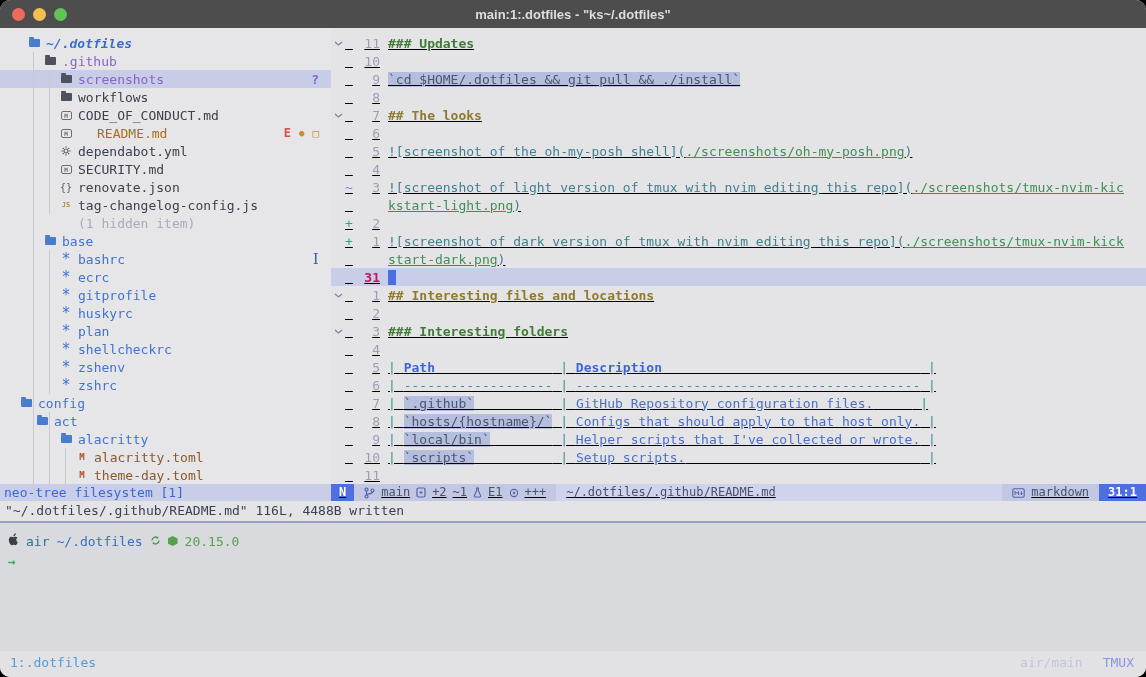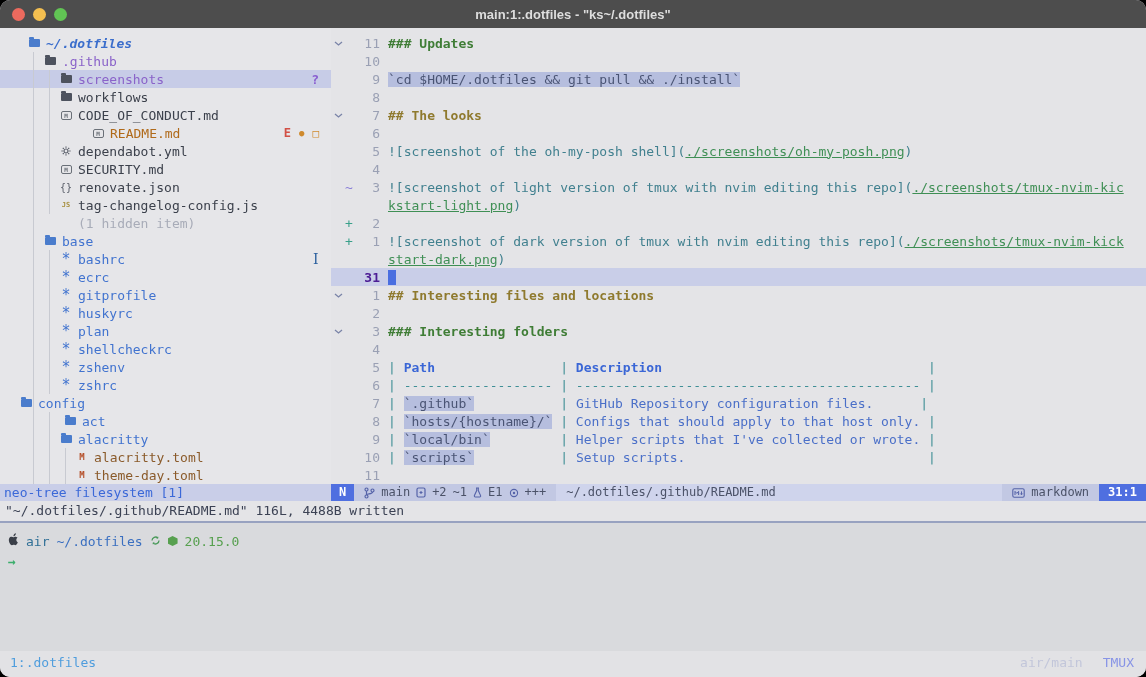--- a/index.html
+++ b/index.html
@@ -42,30 +42,30 @@
   .folder.blue{background:#4a7ccc;}
   .folder.dark{background:#4d525e;}
   .filebox{width:11px;height:9px;border:1px solid #6a7078;border-radius:2px;display:inline-flex;align-items:center;justify-content:center;
            font-size:6px;font-weight:bold;color:#6a7078;box-sizing:border-box;}
   .ic-braces{font-size:10px;color:#5a5f6a;}
   .ic-js{font-size:7px;font-weight:bold;color:#a89040;}
   .ic-star{font-size:15px;color:#4173cf;line-height:10px;}
   .ic-toml{font-size:9px;font-weight:bold;color:#b5502a;}
   .neotree-status{height:17px;background:#c9cee8;color:#3b68d8;font-size:13px;line-height:17px;padding-left:4px;flex:none;}
   
-  .editor{flex:1;min-width:0;display:flex;flex-direction:column;background:#e4e4e7;}
+  .editor{flex:1;min-width:0;display:flex;flex-direction:column;background:#e4e4e7;text-decoration:underline;}
   .buffer{height:456px;padding-top:6px;overflow:hidden;}
   .eline{height:18px;display:flex;align-items:center;white-space:pre;font-size:13px;}
   .eline.cursorline{background:#c9cee8;}
   .fold{width:14px;flex:none;display:flex;justify-content:center;align-items:center;}
   .sign{width:10px;flex:none;font-size:13px;}
   .sign.tilde{color:#8a7fd8;}
   .sign.plus{color:#3aa08a;}
   .lnum{width:25px;flex:none;text-align:right;color:#9aa0b4;margin-right:8px;}
-  .lnum.cur{color:#4c1d95;font-weight:bold;}
+  .lnum.cur{color:#be185d;font-weight:bold;}
   .cursor-block{width:8px;height:15px;background:#4a6ee0;display:inline-block;flex:none;}
   .s-h3{color:#3f7d36;font-weight:bold;}
   .s-h2{color:#8f7a2e;font-weight:bold;}
   .s-body{color:#41808f;}
   .s-link{color:#3f8f55;text-decoration:underline;}
   .s-code{background:#b6bede;color:#4a5474;}
   .s-pipe,.s-dash{color:#3f8f96;}
   .s-th{color:#3a66d6;font-weight:bold;}
   .s-desc{color:#4a6fc8;}
   .s-plain{color:#3c414c;}
@@ -141,21 +141,21 @@
               <span class="folder dark"></span>
             </span>
             <span class="tlabel v-default">workflows</span>
           </div>
           <div class="trow" style="padding-left: 60px;">
             <span class="ticon">
               <span class="filebox">M</span>
             </span>
             <span class="tlabel v-default">CODE_OF_CONDUCT.md</span>
           </div>
-          <div class="trow" style="padding-left: 92px;">
+          <div class="trow" style="padding-left: 60px; gap: 19px;">
             <span class="ticon">
               <span class="filebox">M</span>
             </span>
             <span class="tlabel v-modified">README.md</span>
             <span class="tbadges">
               <span class="badge b-red">E</span>
               <span class="badge b-dot">●</span>
               <span class="badge b-square">□</span>
             </span>
           </div>
@@ -225,21 +225,21 @@
           <div class="trow" style="padding-left: 60px;">
             <span class="ticon ic-star">*</span>
             <span class="tlabel v-dotfile">zshrc</span>
           </div>
           <div class="trow" style="padding-left: 20px;">
             <span class="ticon">
               <span class="folder blue"></span>
             </span>
             <span class="tlabel v-dir">config</span>
           </div>
-          <div class="trow" style="padding-left: 64px;">
+          <div class="trow" style="padding-left: 36px;">
             <span class="ticon">
               <span class="folder blue"></span>
             </span>
             <span class="tlabel v-dir">act</span>
           </div>
           <div class="trow" style="padding-left: 60px;">
             <span class="ticon">
               <span class="folder blue"></span>
             </span>
             <span class="tlabel v-dir">alacritty</span>

